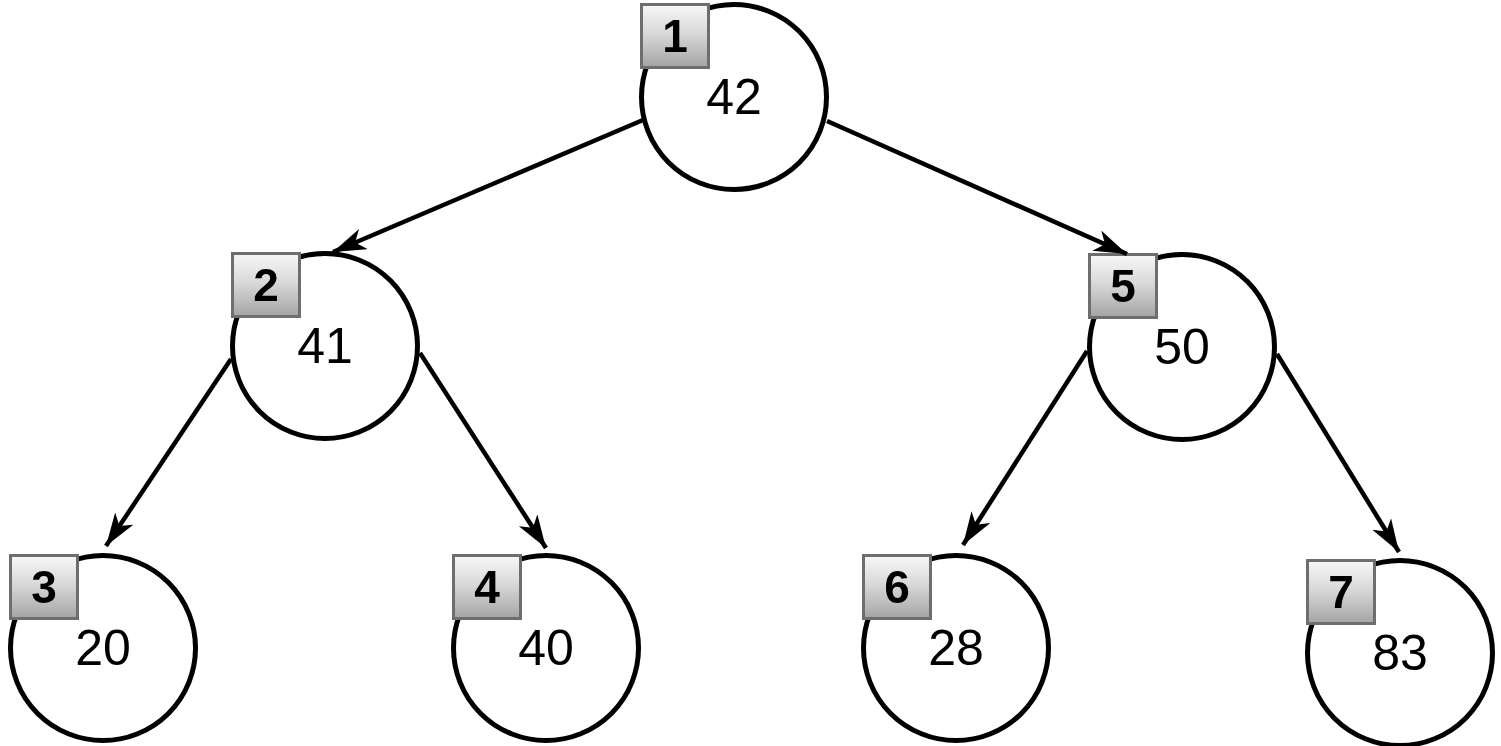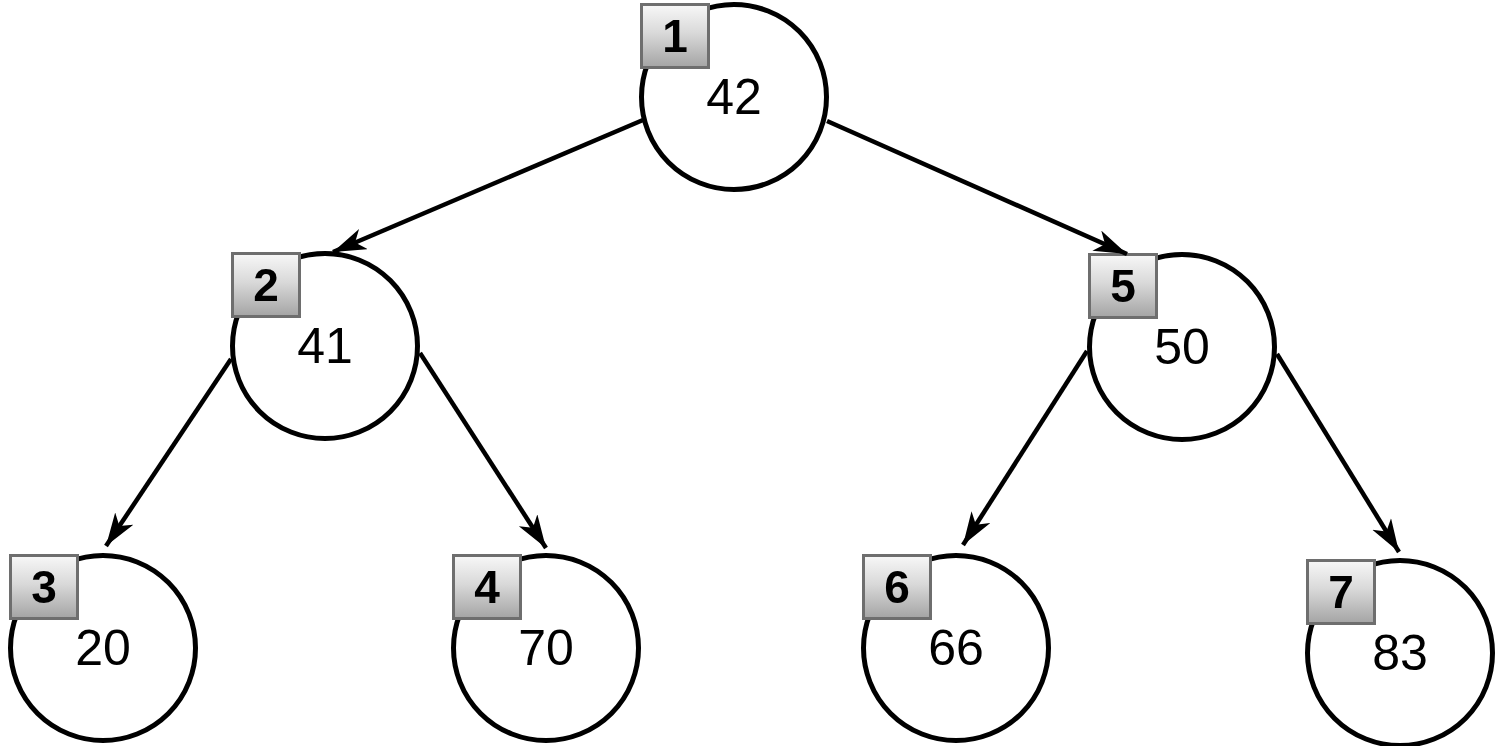--- a/index.html
+++ b/index.html
@@ -95,31 +95,31 @@
     <span class="value">41</span>
   </div>
 
   <div class="node n3">
     <span class="badge">3</span>
     <span class="value">20</span>
   </div>
 
   <div class="node n4">
     <span class="badge">4</span>
-    <span class="value">70</span>
+    <span class="value">40</span>
   </div>
 
   <div class="node n5">
     <span class="badge">5</span>
     <span class="value">50</span>
   </div>
 
   <div class="node n6">
     <span class="badge">6</span>
-    <span class="value">66</span>
+    <span class="value">28</span>
   </div>
 
   <div class="node n7">
     <span class="badge">7</span>
     <span class="value">83</span>
   </div>
 
 </div>
 
 </body></html>

